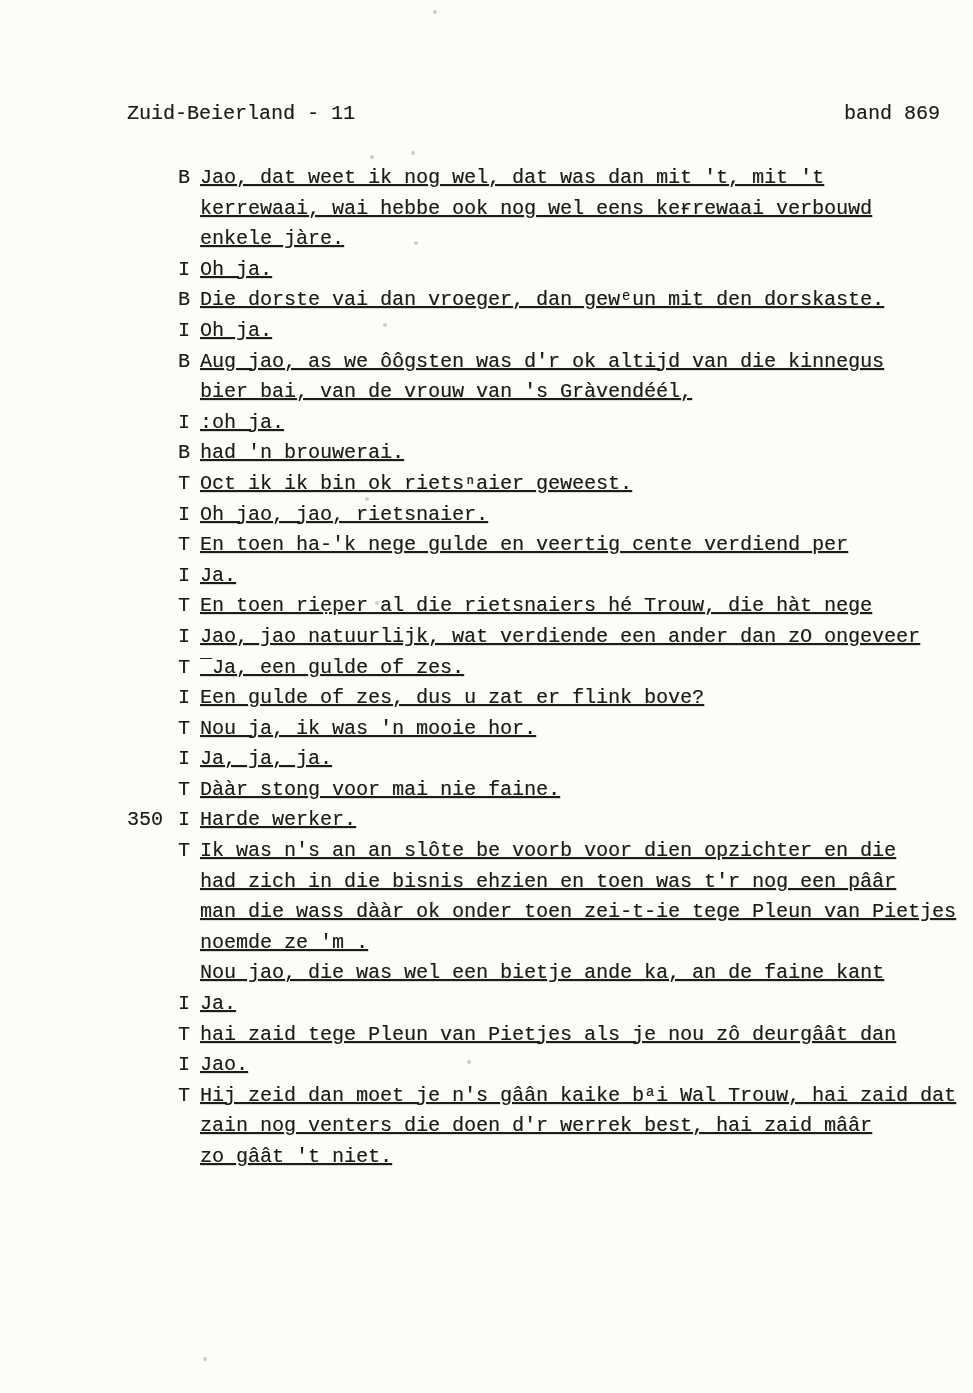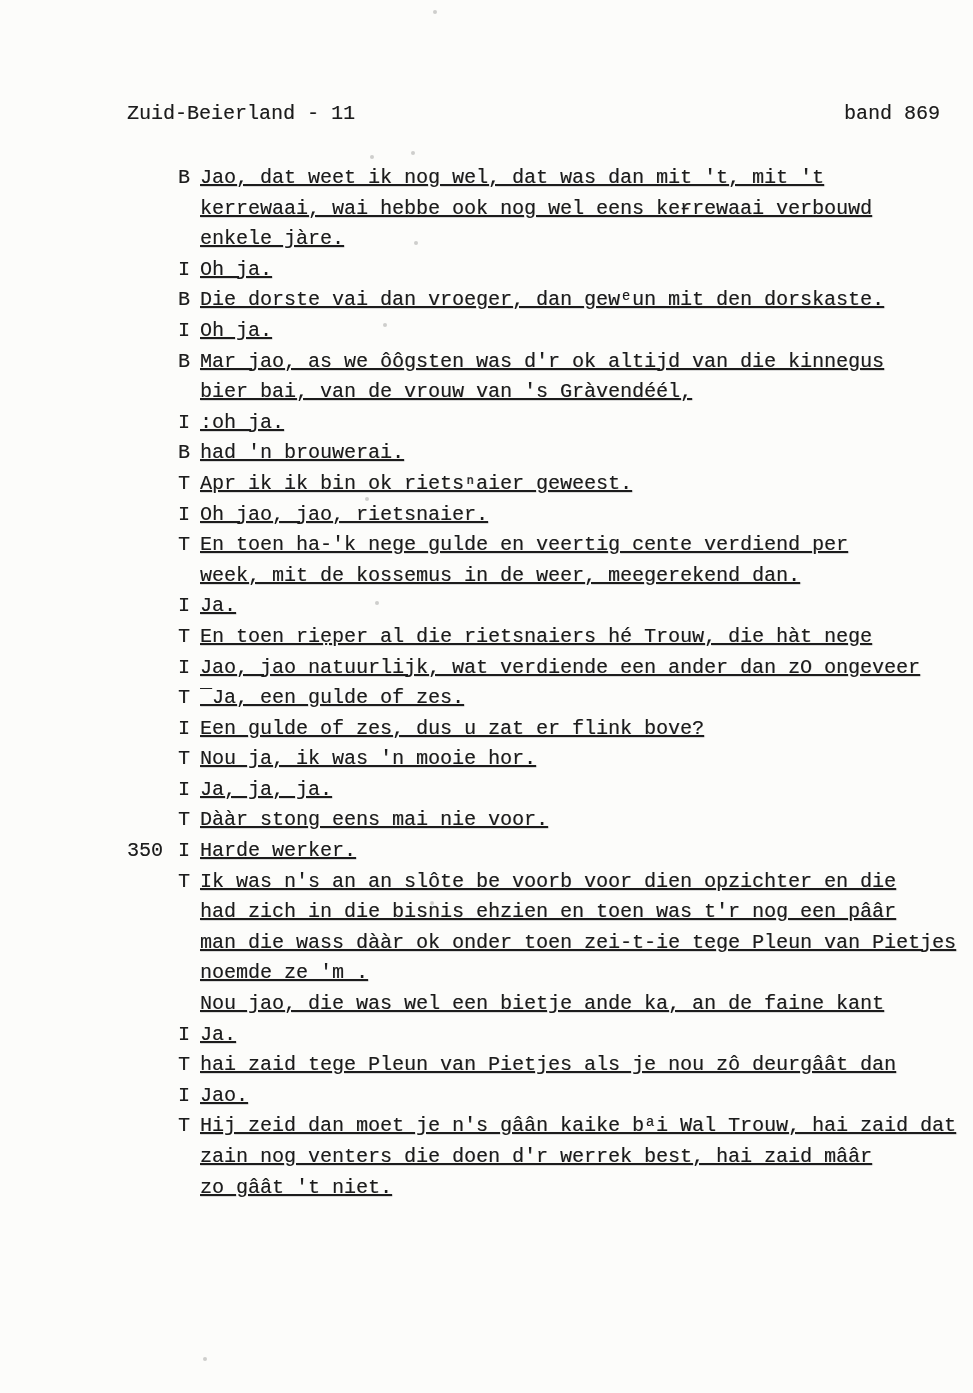--- a/index.html
+++ b/index.html
@@ -74,36 +74,35 @@
     <span>band 869</span>
   </div>
 
   <div class="transcript">
       <div class="line"><span class="num"></span><span class="speaker">B</span><span class="text">Jao, dat weet ik nog wel, dat was dan mit 't, mit 't</span></div>
       <div class="line"><span class="num"></span><span class="speaker"></span><span class="text">kerrewaai, wai hebbe ook nog wel eens keɍrewaai verbouwd</span></div>
       <div class="line"><span class="num"></span><span class="speaker"></span><span class="text">enkele jàre.</span></div>
       <div class="line"><span class="num"></span><span class="speaker">I</span><span class="text">Oh ja.</span></div>
       <div class="line"><span class="num"></span><span class="speaker">B</span><span class="text">Die dorste vai dan vroeger, dan gewᵉun mit den dorskaste.</span></div>
       <div class="line"><span class="num"></span><span class="speaker">I</span><span class="text">Oh ja.</span></div>
-      <div class="line"><span class="num"></span><span class="speaker">B</span><span class="text">Mar jao, as we ôôgsten was d'r ok altijd van die kinnegus</span></div>
+      <div class="line"><span class="num"></span><span class="speaker">B</span><span class="text">Aug jao, as we ôôgsten was d'r ok altijd van die kinnegus</span></div>
       <div class="line"><span class="num"></span><span class="speaker"></span><span class="text">bier bai, van de vrouw van 's Gràvendéél,</span></div>
       <div class="line"><span class="num"></span><span class="speaker">I</span><span class="text">:oh ja.</span></div>
       <div class="line"><span class="num"></span><span class="speaker">B</span><span class="text">had 'n brouwerai.</span></div>
-      <div class="line"><span class="num"></span><span class="speaker">T</span><span class="text">Apr ik ik bin ok rietsⁿaier geweest.</span></div>
+      <div class="line"><span class="num"></span><span class="speaker">T</span><span class="text">Oct ik ik bin ok rietsⁿaier geweest.</span></div>
       <div class="line"><span class="num"></span><span class="speaker">I</span><span class="text">Oh jao, jao, rietsnaier.</span></div>
       <div class="line"><span class="num"></span><span class="speaker">T</span><span class="text">En toen ha-'k nege gulde en veertig cente verdiend per</span></div>
-      <div class="line"><span class="num"></span><span class="speaker"></span><span class="text">week, mit de kossemus in de weer, meegerekend dan.</span></div>
       <div class="line"><span class="num"></span><span class="speaker">I</span><span class="text">Ja.</span></div>
       <div class="line"><span class="num"></span><span class="speaker">T</span><span class="text">En toen riẹper al die rietsnaiers hé Trouw, die hàt nege</span></div>
       <div class="line"><span class="num"></span><span class="speaker">I</span><span class="text">Jao, jao natuurlijk, wat verdiende een ander dan zO ongeveer</span></div>
       <div class="line"><span class="num"></span><span class="speaker">T</span><span class="text">‾Ja, een gulde of zes.</span></div>
       <div class="line"><span class="num"></span><span class="speaker">I</span><span class="text">Een gulde of zes, dus u zat er flink bove?</span></div>
       <div class="line"><span class="num"></span><span class="speaker">T</span><span class="text">Nou ja, ik was 'n mooie hor.</span></div>
       <div class="line"><span class="num"></span><span class="speaker">I</span><span class="text">Ja, ja, ja.</span></div>
-      <div class="line"><span class="num"></span><span class="speaker">T</span><span class="text">Dààr stong eens mai nie voor.</span></div>
+      <div class="line"><span class="num"></span><span class="speaker">T</span><span class="text">Dààr stong voor mai nie faine.</span></div>
       <div class="line"><span class="num">350</span><span class="speaker">I</span><span class="text">Harde werker.</span></div>
       <div class="line"><span class="num"></span><span class="speaker">T</span><span class="text">Ik was n's an an slôte be voorb voor dien opzichter en die</span></div>
       <div class="line"><span class="num"></span><span class="speaker"></span><span class="text">had zich in die bisnis ehzien en toen was t'r nog een pââr</span></div>
       <div class="line"><span class="num"></span><span class="speaker"></span><span class="text">man die wass dààr ok onder toen zei-t-ie tege Pleun van Pietjes</span></div>
       <div class="line"><span class="num"></span><span class="speaker"></span><span class="text">noemde ze 'm .</span></div>
       <div class="line"><span class="num"></span><span class="speaker"></span><span class="text">Nou jao, die was wel een bietje ande ka, an de faine kant</span></div>
       <div class="line"><span class="num"></span><span class="speaker">I</span><span class="text">Ja.</span></div>
       <div class="line"><span class="num"></span><span class="speaker">T</span><span class="text">hai zaid tege Pleun van Pietjes als je nou zô deurgâât dan</span></div>
       <div class="line"><span class="num"></span><span class="speaker">I</span><span class="text">Jao.</span></div>
       <div class="line"><span class="num"></span><span class="speaker">T</span><span class="text">Hij zeid dan moet je n's gâân kaike bᵃi Wal Trouw, hai zaid dat</span></div>

